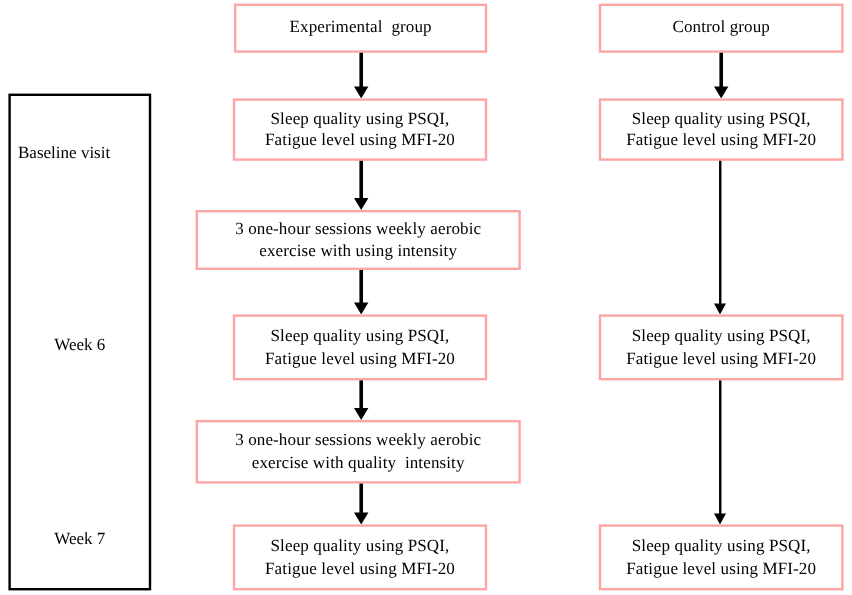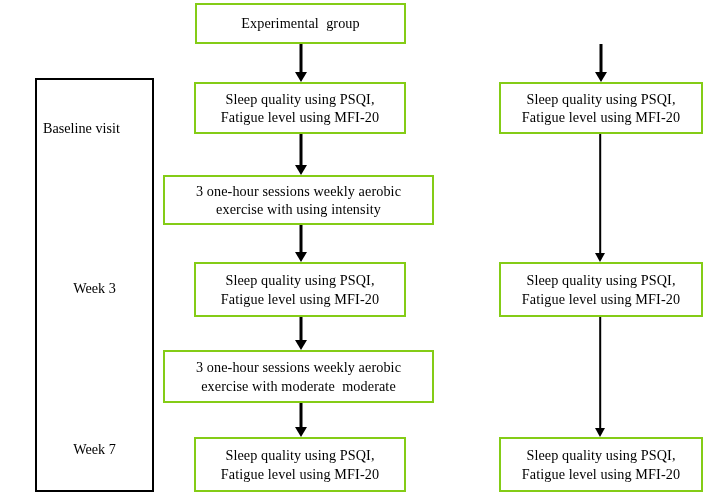--- a/index.html
+++ b/index.html
@@ -19,21 +19,21 @@
     height: 496px;
     background: #ffffff;
     overflow: hidden;
   }
 
   
   .node {
     position: absolute;
     box-sizing: border-box;
     background: #ffffff;
-    border: 2px solid #84cc16;
+    border: 2px solid #fca5a5;
     display: flex;
     flex-direction: column;
     align-items: center;
     justify-content: center;
     text-align: center;
     line-height: 1.28;
     font-size: 14.2px;
     letter-spacing: 0.1px;
     white-space: pre;
   }
@@ -42,21 +42,20 @@
   
   .timeline-box {
     position: absolute;
     box-sizing: border-box;
     background: #ffffff;
     border: 2px solid #000000;
     left: 7px;
     top: 78px;
     width: 119px;
     height: 414px;
-    margin-left: 28px;
   }
   .timeline-label {
     position: absolute;
     width: 100%;
     text-align: center;
     font-size: 14.2px;
     white-space: pre;
   }
   .timeline-label.left-align {
     text-align: left;
@@ -106,21 +105,21 @@
     border-top-width: 9px;
   }
 </style>
 </head>
 <body>
 
 <div id="flow-root">
 
   <div class="timeline-box">
     <div class="timeline-label left-align" style="top: 40px;">Baseline visit</div>
-    <div class="timeline-label" style="top: 200px;">Week 3</div>
+    <div class="timeline-label" style="top: 200px;">Week 6</div>
     <div class="timeline-label" style="top: 361px;">Week 7</div>
   </div>
 
   <div class="node" style="left:195px; top:3px; width:211px; height:41px;">
     <span class="line">Experimental  group</span>
   </div>
 
   <div class="connector thick" style="left:294px; top:44px; width:14px; height:38px;">
     <div class="stem" style="height:29px;"></div>
     <div class="head"></div>
@@ -151,33 +150,36 @@
     <span class="line">Fatigue level using MFI-20</span>
   </div>
 
   <div class="connector thick" style="left:294px; top:317px; width:14px; height:33px;">
     <div class="stem" style="height:24px;"></div>
     <div class="head"></div>
   </div>
 
   <div class="node" style="left:163px; top:350px; width:271px; height:53px;">
     <span class="line">3 one-hour sessions weekly aerobic</span>
-    <span class="line">exercise with moderate  moderate</span>
+    <span class="line">exercise with quality  intensity</span>
   </div>
 
   <div class="connector thick" style="left:294px; top:403px; width:14px; height:34px;">
     <div class="stem" style="height:25px;"></div>
     <div class="head"></div>
   </div>
 
   <div class="node" style="left:194px; top:437px; width:212px; height:55px;">
     <span class="line">Sleep quality using PSQI,</span>
     <span class="line">Fatigue level using MFI-20</span>
   </div>
 
+  <div class="node" style="left:499px; top:3px; width:204px; height:41px;">
+    <span class="line">Control group</span>
+  </div>
 
   <div class="connector thick" style="left:594px; top:44px; width:14px; height:38px;">
     <div class="stem" style="height:29px;"></div>
     <div class="head"></div>
   </div>
 
   <div class="node" style="left:499px; top:82px; width:204px; height:52px;">
     <span class="line">Sleep quality using PSQI,</span>
     <span class="line">Fatigue level using MFI-20</span>
   </div>

